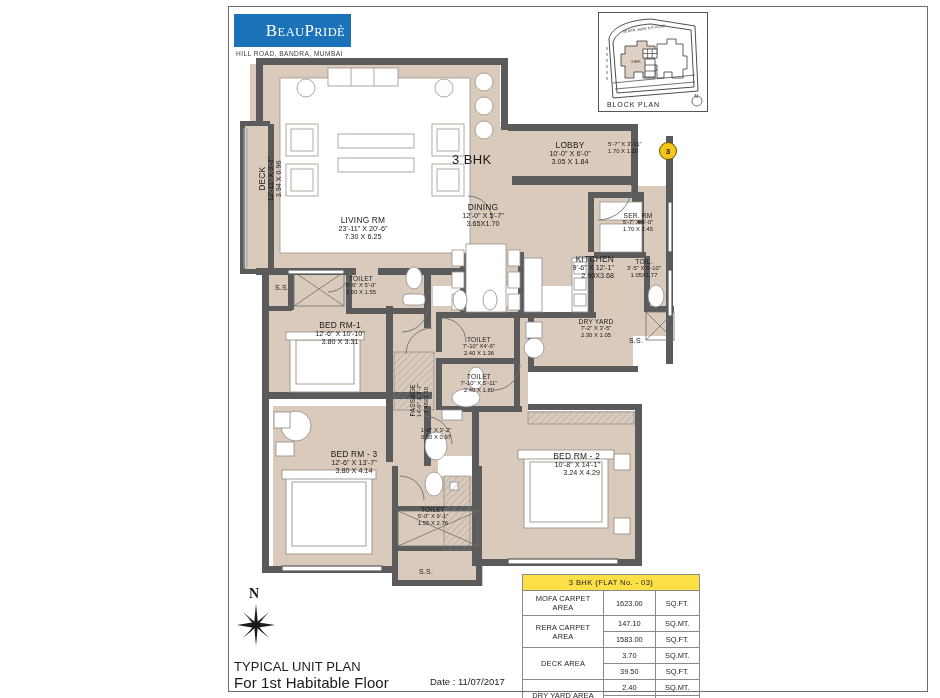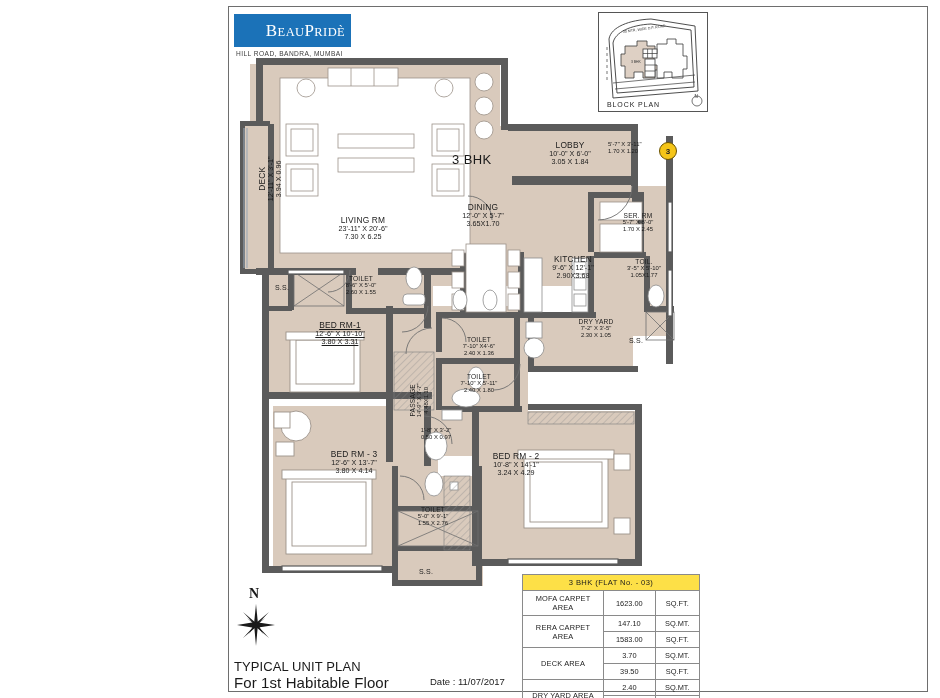--- a/index.html
+++ b/index.html
@@ -390,21 +390,21 @@
   <div class="dm">12'-0" X 5'-7"</div>
   <div class="dm">3.65X1.70</div>
 </div>
 
 <div class="lbl tiny" style="left:608px;top:212px;width:60px;">
   <div class="nm">SER. RM</div>
   <div class="dm">5'-7" X 8'-0"</div>
   <div class="dm">1.70 X 2.45</div>
 </div>
 
-<div class="lbl" style="left:532px;top:255px;width:82px;text-align:center;">
+<div class="lbl" style="left:532px;top:255px;width:82px;text-align:right;">
   <div class="nm">KITCHEN</div>
   <div class="dm">9'-6" X 12'-1"</div>
   <div class="dm">2.90X3.68</div>
 </div>
 
 <div class="lbl tiny" style="left:620px;top:258px;width:48px;">
   <div class="nm">TOIL.</div>
   <div class="dm">3'-5" X 5'-10"</div>
   <div class="dm">1.05X1.77</div>
 </div>
@@ -414,21 +414,21 @@
   <div class="dm">7'-2" X 3'-5"</div>
   <div class="dm">2.30 X 1.05</div>
 </div>
 
 <div class="lbl tiny" style="left:330px;top:275px;width:62px;">
   <div class="nm">TOILET</div>
   <div class="dm">8'-6" X 5'-0"</div>
   <div class="dm">2.60 X 1.55</div>
 </div>
 
-<div class="lbl" style="left:288px;top:321px;width:104px;text-decoration:underline;">
+<div class="lbl" style="left:288px;top:321px;width:104px;">
   <div class="nm">BED RM-1</div>
   <div class="dm">12'-6" X 10'-10"</div>
   <div class="dm">3.80 X 3.31</div>
 </div>
 
 <div class="lbl tiny" style="left:448px;top:336px;width:62px;">
   <div class="nm">TOILET</div>
   <div class="dm">7'-10" X4'-6"</div>
   <div class="dm">2.40 X 1.36</div>
 </div>
@@ -449,21 +449,21 @@
   <div class="dm">1'-8" X 3'-2"</div>
   <div class="dm">0.50 X 0.97</div>
 </div>
 
 <div class="lbl" style="left:302px;top:450px;width:104px;">
   <div class="nm">BED RM - 3</div>
   <div class="dm">12'-6" X 13'-7"</div>
   <div class="dm">3.80 X 4.14</div>
 </div>
 
-<div class="lbl" style="left:464px;top:452px;width:104px;">
+<div class="lbl" style="left:496px;top:452px;width:104px;text-align:right;">
   <div class="nm">BED RM - 2</div>
   <div class="dm">10'-8" X 14'-1"</div>
   <div class="dm">3.24 X 4.29</div>
 </div>
 
 <div class="lbl tiny" style="left:404px;top:506px;width:58px;">
   <div class="nm">TOILET</div>
   <div class="dm">5'-0" X 9'-1"</div>
   <div class="dm">1.55 X 2.76</div>
 </div>

